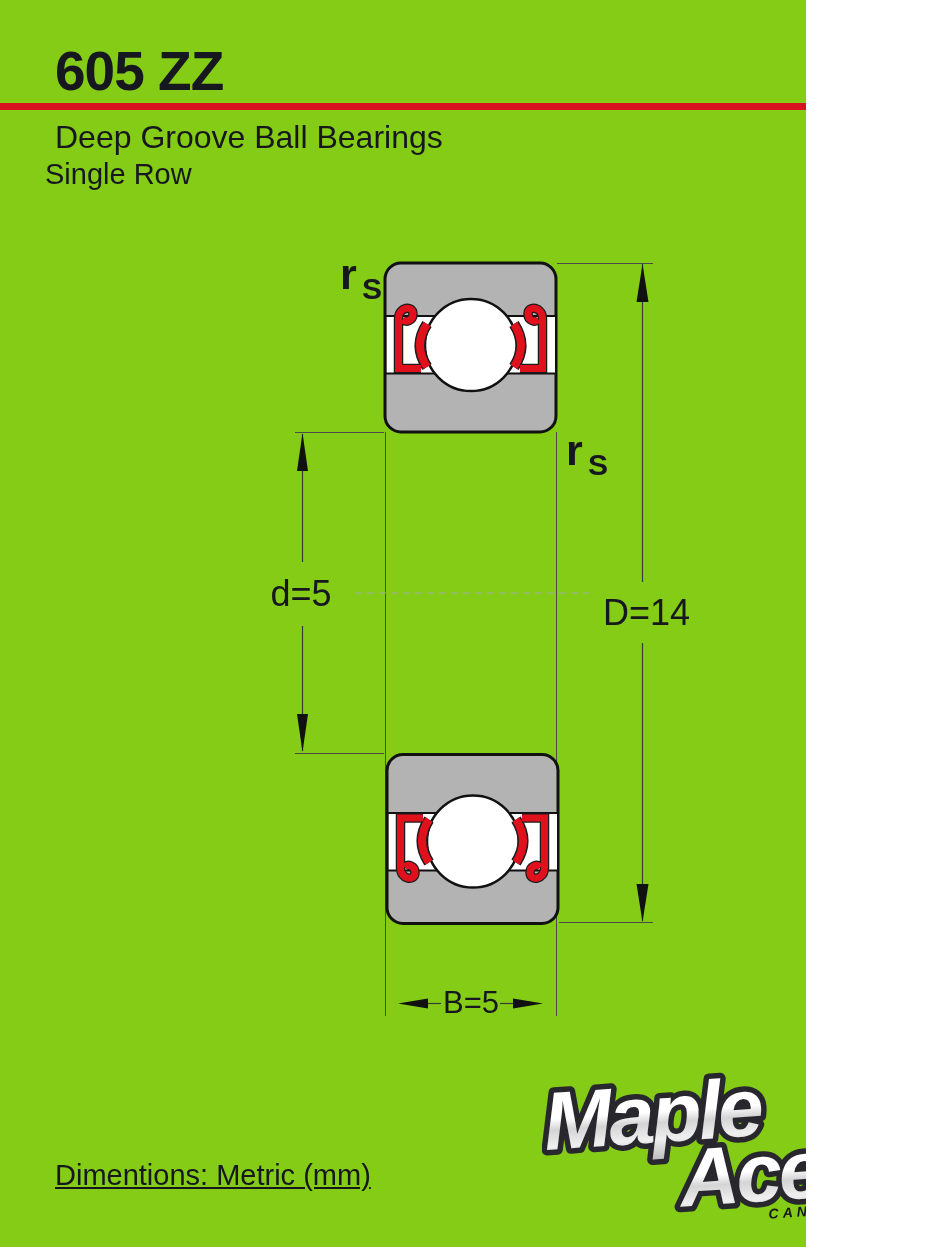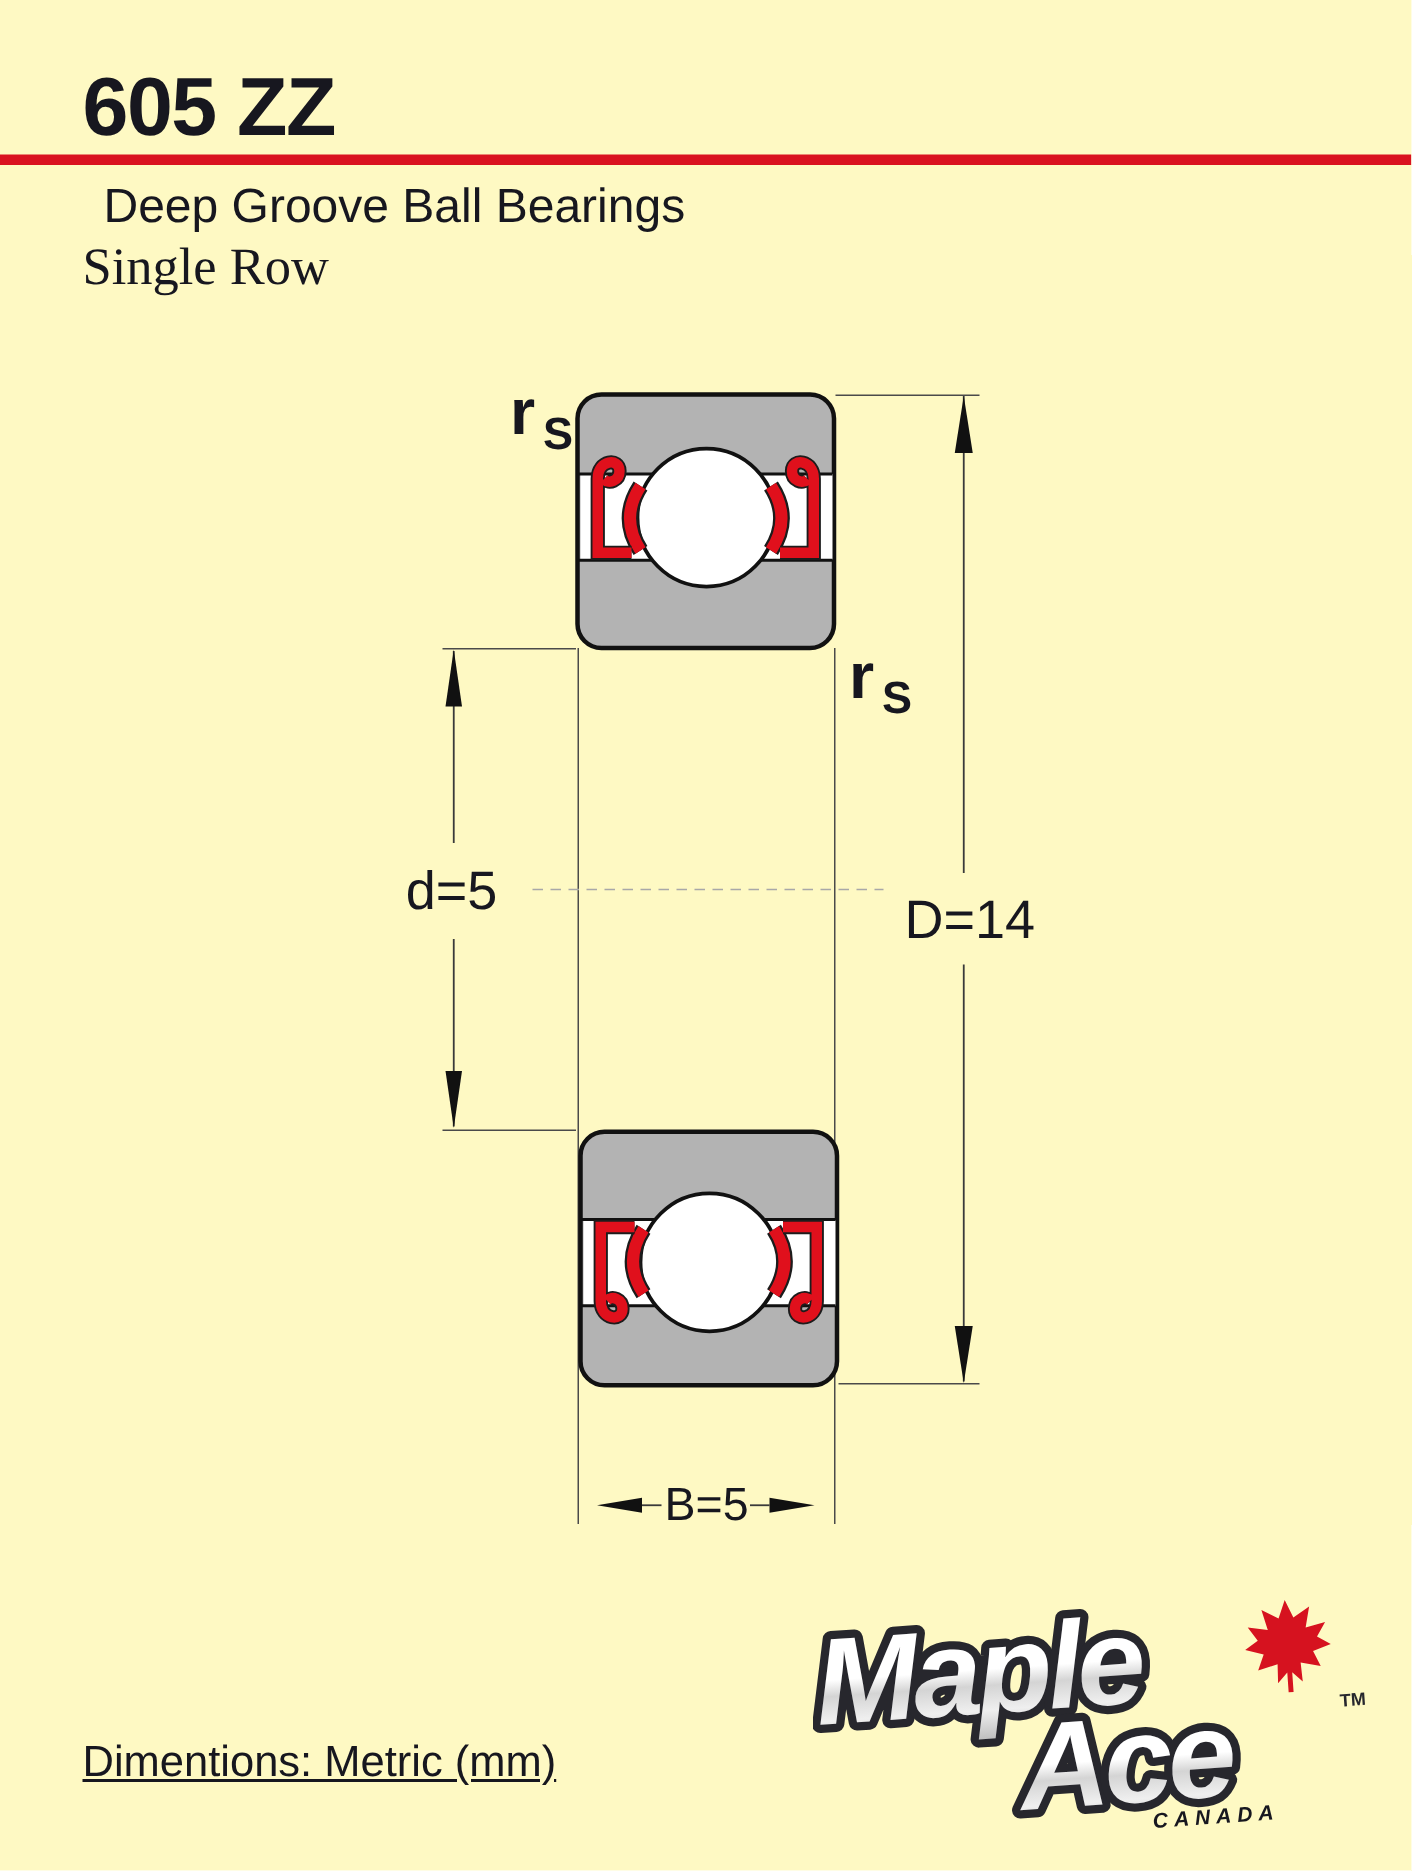--- a/index.html
+++ b/index.html
@@ -1,27 +1,27 @@
 <!DOCTYPE html>
 <html><head>
 <meta charset="utf-8">
 <style>
   html,body{margin:0;padding:0;background:#ffffff;}
   .page{
-    position:relative;width:941px;height:1247px;background:#fef9c3;overflow:hidden;
+    position:relative;width:806px;height:1247px;background:#84cc16;overflow:hidden;
     font-family:"Liberation Sans","DejaVu Sans",sans-serif;color:#17171f;
   }
   .abs{position:absolute;}
   .part-number{
     left:55px;top:44px;font-size:55px;font-weight:700;letter-spacing:-1px;line-height:1;
     color:#17171f;
   }
   .red-rule{left:0;top:103px;width:941px;height:7px;background:#d9121f;}
-  .product-title{left:69px;top:121px;font-size:32px;font-weight:400;line-height:1;color:#17171f;}
-  .row-type{left:55px;top:160px;font-size:35px;font-weight:400;line-height:1;color:#17171f;font-family:Liberation Serif, serif;}
+  .product-title{left:55px;top:121px;font-size:32px;font-weight:400;line-height:1;color:#17171f;}
+  .row-type{left:45px;top:160px;font-size:29px;font-weight:400;line-height:1;color:#17171f;}
   .footer-note{left:55px;top:1161px;font-size:29px;font-weight:400;line-height:1;color:#17171f;text-decoration:underline;}
   .diagram-svg{left:0;top:0;width:941px;height:1247px;}
   .logo-svg{left:542px;top:1050px;width:410px;height:200px;}
   svg text{font-family:"Liberation Sans","DejaVu Sans",sans-serif;}
   .dim-label{font-size:36px;fill:#17171f;}
   .dim-label-b{font-size:31px;fill:#17171f;}
   .fillet-r{font-size:43px;font-weight:700;fill:#17171f;}
   .fillet-s{font-size:30px;font-weight:700;fill:#17171f;}
   .ext-line{stroke:#4a4a4a;stroke-width:1;fill:none;}
   .dim-line{stroke:#3a3a3a;stroke-width:1.2;fill:none;}

